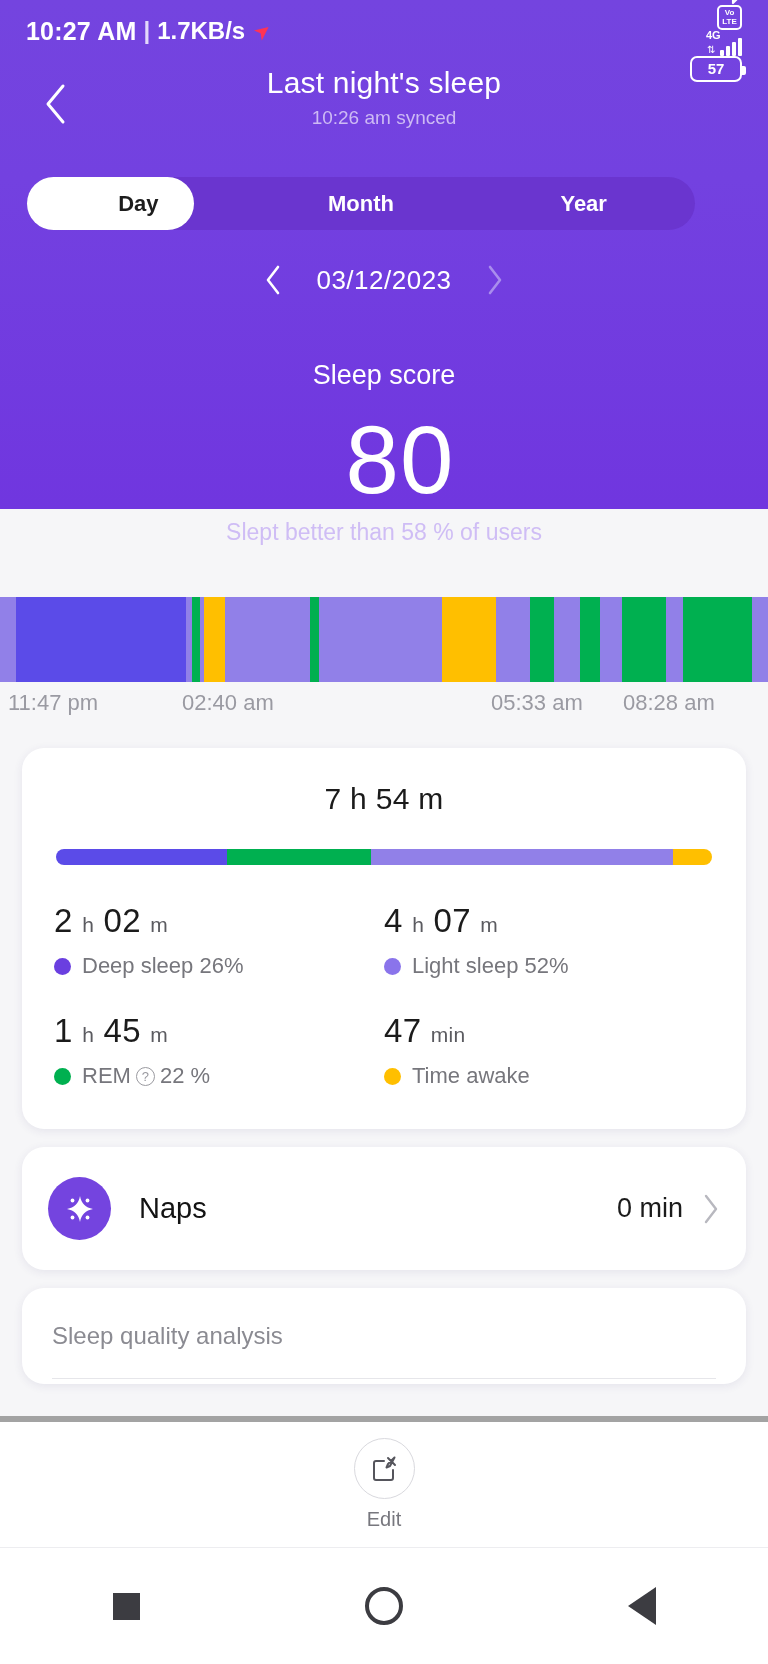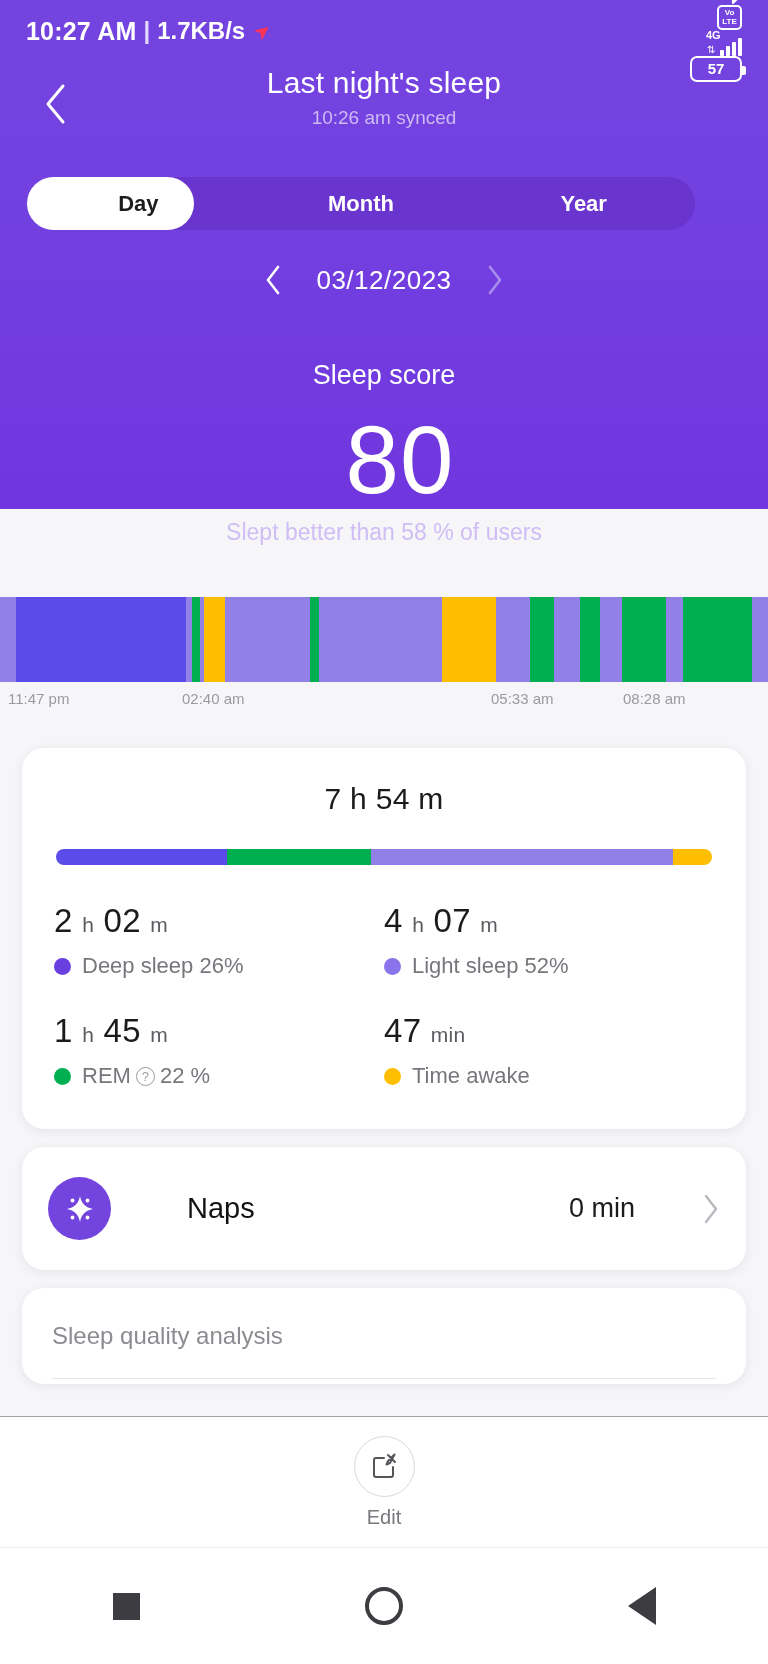--- a/index.html
+++ b/index.html
@@ -108,21 +108,21 @@
   .hypno {
     position:absolute; top:597px; left:0; width:768px; height:85px;
     background:#7036DF; display:flex; overflow:hidden;
   }
   .hypno .seg { height:100%; }
   .axis {
     position:absolute; top:682px; left:0; width:768px; height:48px;
     background:#f6f6f8;
   }
   .axis .tick {
-    position:absolute; top:8px; color:#9a9aa2; font-size:15px; white-space:nowrap;
+    position:absolute; top:8px; color:#9a9aa2; font-size:22px; white-space:nowrap;
   }
 
   
   .content { position:absolute; top:730px; left:0; width:768px; }
 
   .card {
     background:#ffffff; border-radius:22px; margin:18px 22px 0 22px;
     box-shadow:0 2px 10px rgba(60,40,110,.09);
   }
 
@@ -143,37 +143,37 @@
   .stat-leg { display:flex; align-items:center; margin-top:8px; }
   .dot { width:17px; height:17px; border-radius:50%; margin-right:11px; flex:none; }
   .leg-txt { color:#76767c; font-size:22px; }
   .q-ic {
     display:inline-flex; align-items:center; justify-content:center;
     width:19px; height:19px; border:1.5px solid #9a9aa0; border-radius:50%;
     font-size:13px; color:#9a9aa0; margin:0 5px; vertical-align:-2px;
   }
 
   
-  .naps-card { display:flex; align-items:center; padding:30px 26px;gap:48px; }
+  .naps-card { display:flex; align-items:center; padding:30px 26px; }
   .naps-ic {
     width:63px; height:63px; border-radius:50%; background:#7444DF;
     display:flex; align-items:center; justify-content:center; flex:none;
   }
   .naps-label { margin-left:28px; color:#131313; font-size:29px; flex:1; }
   .naps-val { color:#1b1b1b; font-size:27px; margin-right:20px; }
 
   
   .ana-card { padding:34px 30px 0 30px; height:96px; overflow:hidden; }
   .ana-title { color:#8b8b92; font-size:24px; }
   .ana-rule { margin-top:28px; border-top:1px solid #e6e6ea; }
 
   
   .editbar {
     position:absolute; left:0; bottom:117px; width:768px; height:131px;
-    background:#ffffff; border-top:1px solid #a3a3a3;
+    background:#ffffff; border-top:6px solid #a3a3a3;
     display:flex; flex-direction:column; align-items:center; justify-content:center;
   }
   .edit-circle {
     width:61px; height:61px; border-radius:50%; border:1.5px solid #d9d9de;
     display:flex; align-items:center; justify-content:center;
   }
   .edit-label { margin-top:9px; color:#77777e; font-size:20px; }
 
   .navbar {
     position:absolute; left:0; bottom:0; width:768px; height:117px;

